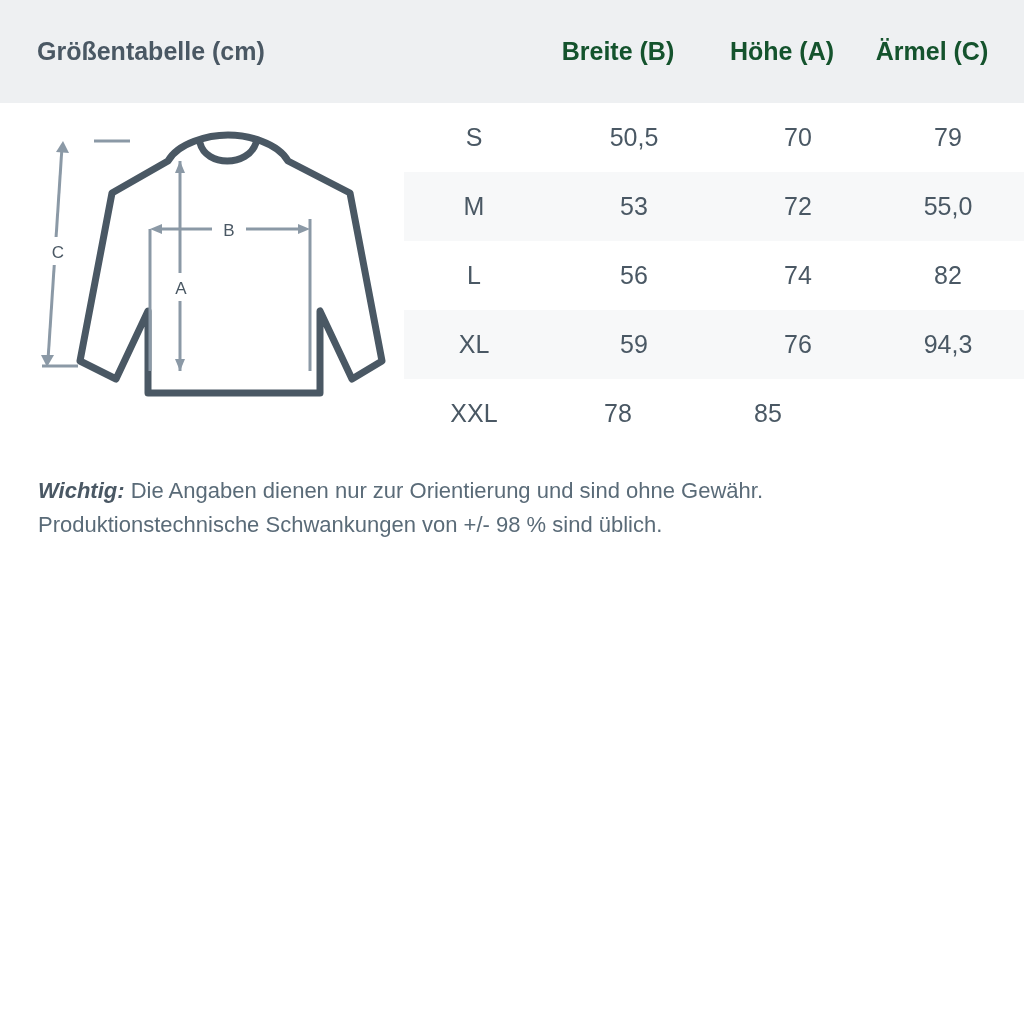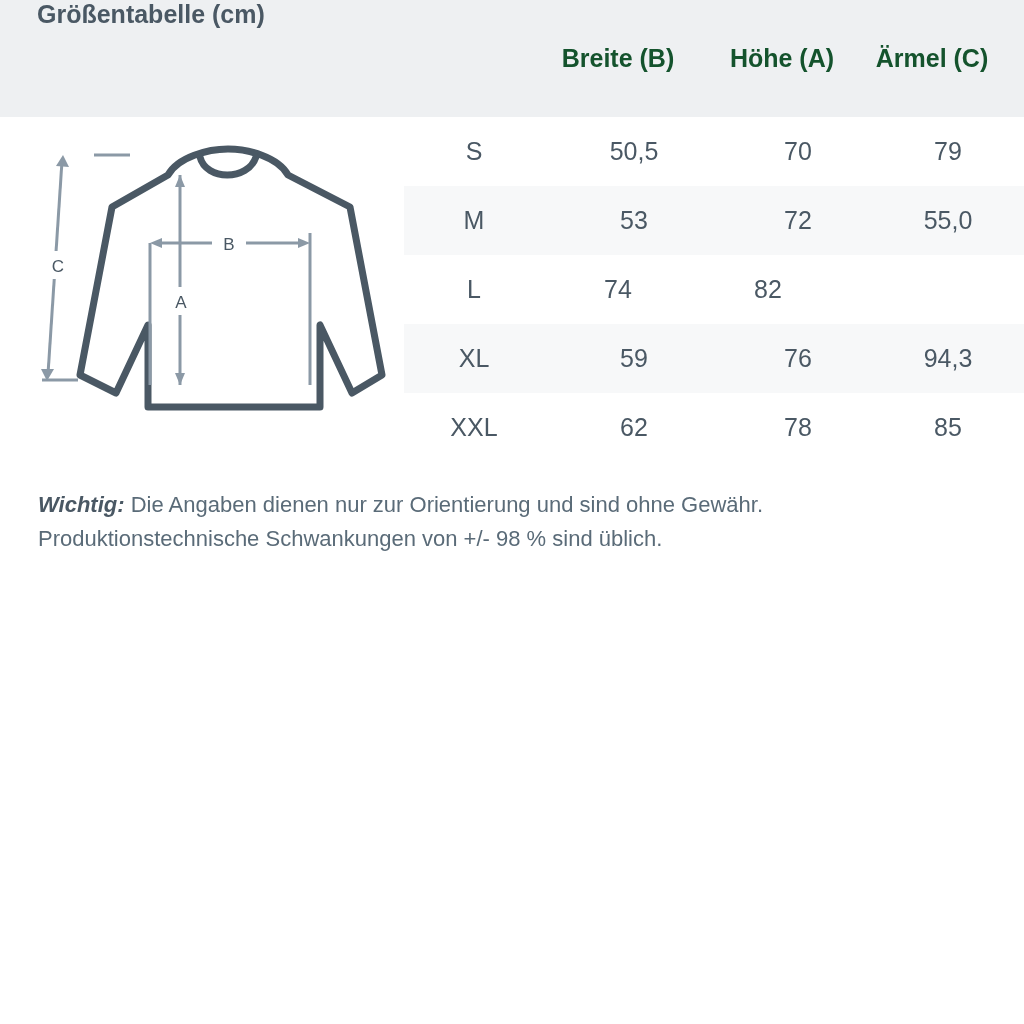--- a/index.html
+++ b/index.html
@@ -17,22 +17,23 @@
   }
 
   .sheet {
     width: 1024px;
     position: relative;
   }
 
   
   .header-row {
     background: #eef0f2;
-    height: 117px;
-    display: flex;
+    height: 103px;
+    display: flex;
+    align-items: center;
     box-sizing: border-box;
   }
   .header-title {
     padding-left: 37px;
     font-size: 25px;
     font-weight: bold;
     color: #4a5864;
     flex: 0 0 auto;
     white-space: nowrap;
   }
@@ -186,34 +187,34 @@
 
       <div class="trow alt">
         <div class="cell c-size">M</div>
         <div class="cell c-width">53</div>
         <div class="cell c-height">72</div>
         <div class="cell c-sleeve">55,0</div>
       </div>
 
       <div class="trow">
         <div class="cell c-size">L</div>
+        <div class="cell c-width">56</div>
         <div class="cell c-height">74</div>
         <div class="cell c-sleeve">82</div>
       </div>
 
       <div class="trow alt">
         <div class="cell c-size">XL</div>
         <div class="cell c-width">59</div>
         <div class="cell c-height">76</div>
         <div class="cell c-sleeve">94,3</div>
       </div>
 
       <div class="trow">
         <div class="cell c-size">XXL</div>
-        <div class="cell c-width">62</div>
         <div class="cell c-height">78</div>
         <div class="cell c-sleeve">85</div>
       </div>
 
     </div>
   </div>
 
   <div class="note">
     <span class="note-line">
       <b>Wichtig:</b><span> Die Angaben dienen nur zur Orientierung und sind ohne Gewähr.</span>

